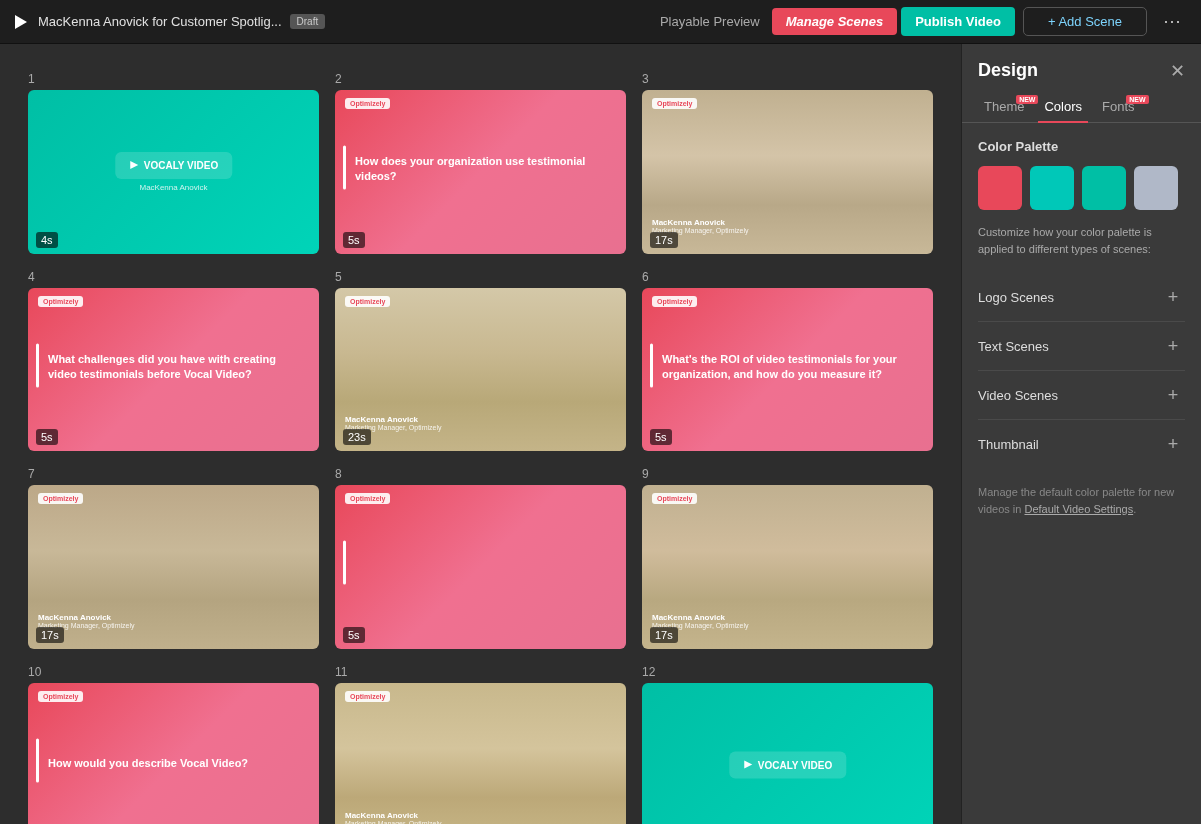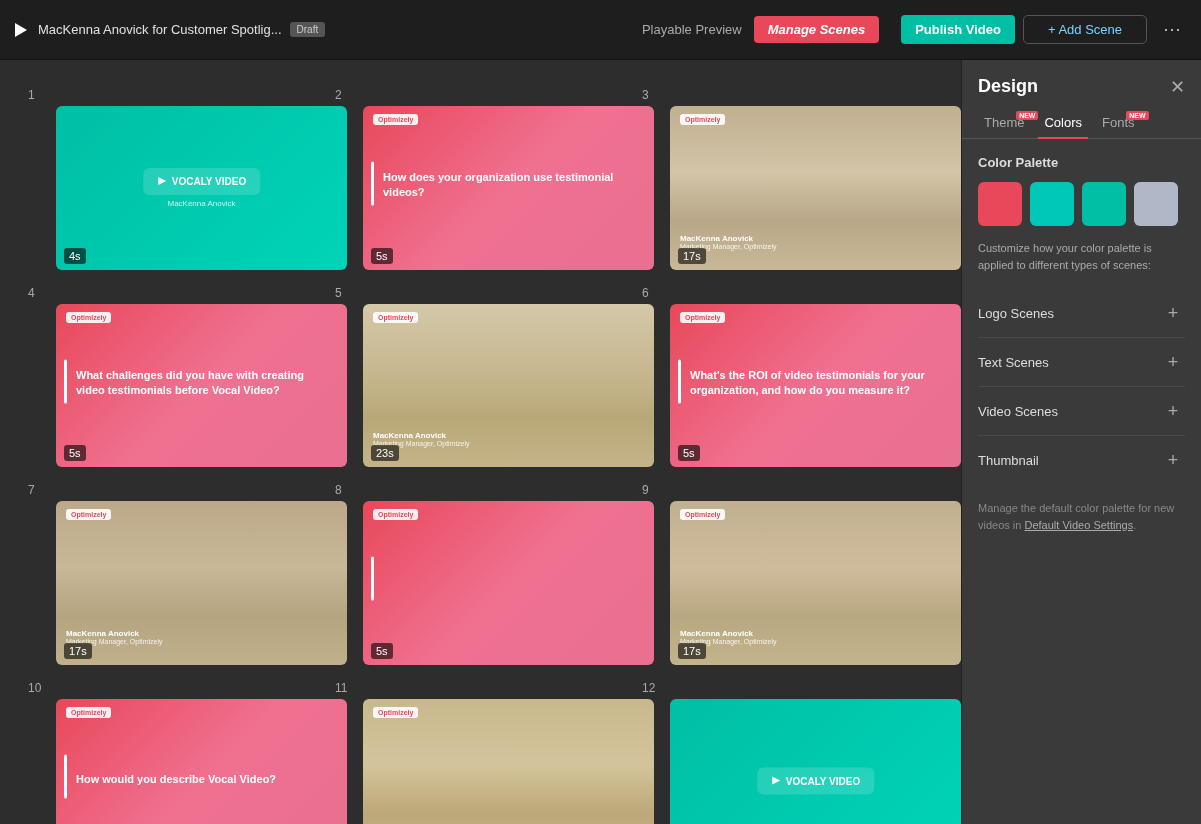--- a/index.html
+++ b/index.html
@@ -1,19 +1,19 @@
 <!DOCTYPE html>
 <html><head>
   <meta charset="utf-8">
   <style>
     * { box-sizing: border-box; margin: 0; padding: 0; }
     body { font-family: -apple-system, BlinkMacSystemFont, 'Segoe UI', sans-serif; background: #2d2d2d; color: #fff; width: 1201px; height: 824px; overflow: hidden; display: flex; flex-direction: column; }
 
     
-    .topbar { background: #1e1e1e; height: 60px; display: flex; align-items: center; padding: 0 12px; gap: 22px; border-bottom: 1px solid #111; flex-shrink: 0; }
+    .topbar { background: #1e1e1e; height: 44px; display: flex; align-items: center; padding: 0 12px; gap: 4px; border-bottom: 1px solid #111; flex-shrink: 0; }
     .topbar-left { display: flex; align-items: center; gap: 8px; flex: 1; }
     .play-icon { width: 18px; height: 18px; display: flex; align-items: center; justify-content: center; }
     .play-icon svg { width: 16px; height: 16px; }
     .video-title { font-size: 13px; font-weight: 500; color: #e0e0e0; white-space: nowrap; overflow: hidden; text-overflow: ellipsis; max-width: 260px; }
     .draft-badge { background: #555; color: #ccc; font-size: 10px; padding: 2px 7px; border-radius: 3px; font-weight: 500; }
     .topbar-center { display: flex; align-items: center; gap: 0; }
     .playable-preview { font-size: 13px; color: #aaa; padding: 0 12px; cursor: pointer; }
     .manage-scenes-btn { background: #e8485a; color: #fff; font-size: 13px; font-weight: 600; padding: 6px 14px; border-radius: 4px; border: none; cursor: pointer; font-style: italic; }
     .topbar-right { display: flex; align-items: flex-end; gap: 8px; margin-left: auto; }
     .publish-btn { background: #00bfa5; color: #fff; font-size: 13px; font-weight: 600; padding: 7px 14px; border-radius: 4px; border: none; cursor: pointer; }
@@ -24,21 +24,21 @@
     .main { display: flex; flex: 1; overflow: hidden; }
 
     
     .scenes-area { flex: 1; overflow-y: auto; padding: 20px; background: #2d2d2d; }
     .scenes-area::-webkit-scrollbar { width: 6px; }
     .scenes-area::-webkit-scrollbar-track { background: #333; }
     .scenes-area::-webkit-scrollbar-thumb { background: #555; border-radius: 3px; }
     .scenes-grid { display: grid; grid-template-columns: repeat(3, 1fr); gap: 0; }
     .scene-cell { padding: 8px; }
     .scene-number { font-size: 12px; color: #aaa; margin-bottom: 4px; }
-    .scene-thumb { width: 100%; aspect-ratio: 16/9; border-radius: 6px; overflow: hidden; position: relative; cursor: pointer; margin-left: 28px; }
+    .scene-thumb { width: 100%; aspect-ratio: 16/9; border-radius: 6px; overflow: hidden; position: relative; cursor: pointer; }
     .scene-duration { position: absolute; bottom: 6px; left: 8px; background: rgba(0,0,0,0.6); color: #fff; font-size: 11px; padding: 2px 5px; border-radius: 3px; }
     
     .bg-pink { background: linear-gradient(135deg, #e8485a 0%, #f07090 50%, #e87090 100%); }
     .bg-teal { background: linear-gradient(135deg, #00bfa5 0%, #00d4b8 100%); }
     .scene-logo { position: absolute; top: 8px; left: 10px; }
     .logo-placeholder { background: rgba(255,255,255,0.9); border-radius: 3px; padding: 2px 5px; font-size: 7px; color: #e8485a; font-weight: 700; display: flex; align-items: center; gap: 2px; }
     .scene-text { position: absolute; left: 12px; right: 12px; top: 50%; transform: translateY(-60%); color: #fff; font-size: 11px; font-weight: 700; line-height: 1.4; }
     .scene-text-bar { position: absolute; left: 8px; top: 50%; transform: translateY(-60%); width: 3px; height: 44px; background: #fff; border-radius: 2px; }
     .scene-caption { position: absolute; bottom: 20px; left: 10px; right: 10px; color: #fff; }
     .caption-name { font-size: 8px; font-weight: 700; }

